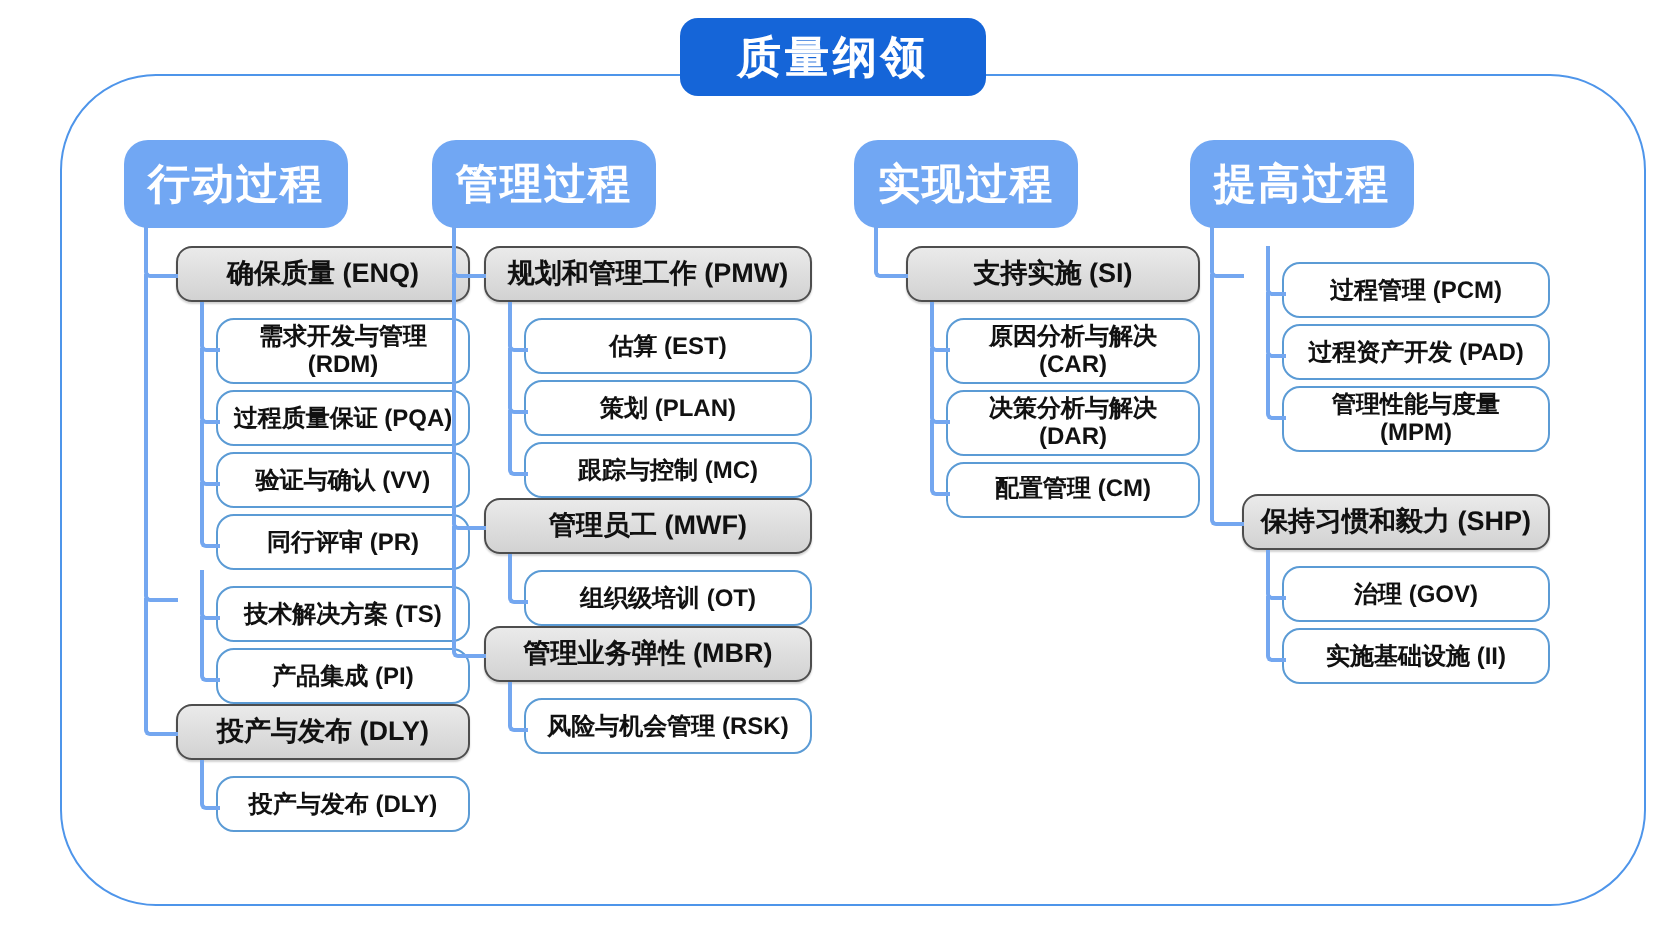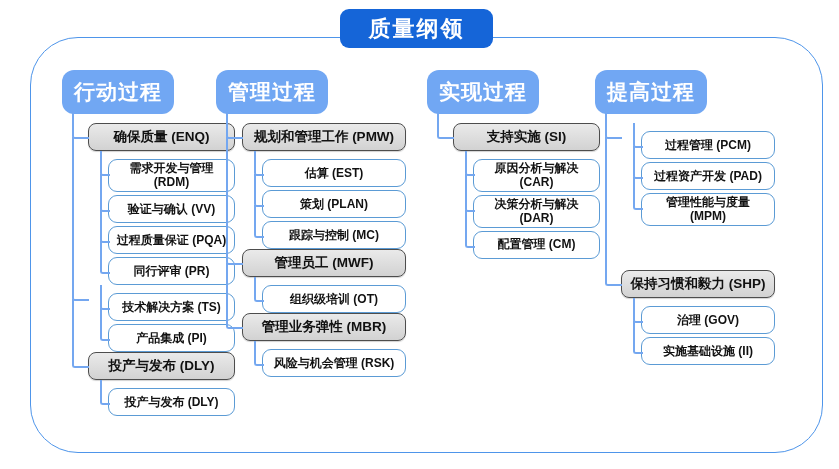--- a/index.html
+++ b/index.html
@@ -28,21 +28,21 @@
   .hdr{width:112px;height:44px;background:var(--header-bg);border-radius:12px;
        color:#fff;font-size:21px;font-weight:bold;letter-spacing:1px;
        display:flex;align-items:center;justify-content:center;text-align:center;}
   .groups{position:relative;display:flex;flex-direction:column;gap:0;margin:9px 0 0 26px;}
   .group{position:relative;display:flex;flex-direction:column;}
   .group::before{content:"";position:absolute;left:-16px;top:-10px;width:15px;height:24px;
        border-left:2px solid var(--line);border-bottom:2px solid var(--line);
        border-bottom-left-radius:3px;}
   .group:not(:last-child)::after{content:"";position:absolute;left:-16px;top:14px;bottom:-12px;
        width:0;border-left:2px solid var(--line);}
-  .group-spaced{margin-top:44px;}
+  .group-spaced{margin-top:21px;}
   .group-spaced::before{top:-36px;height:50px;}
   .gbox{height:28px;display:flex;align-items:center;justify-content:center;
        background:linear-gradient(180deg,#eaeaea,#d2d2d2);
        border:1.5px solid var(--gray-border);border-radius:8px;
        font-size:13.5px;font-weight:bold;color:#111;
        box-shadow:0 1px 1px rgba(0,0,0,.18);}
   .children{position:relative;display:flex;flex-direction:column;gap:3px;margin:8px 0 0 20px;}
   .cbox{position:relative;min-height:28px;display:flex;align-items:center;justify-content:center;
        background:#fff;border:1.5px solid var(--white-border);border-radius:9px;
        font-size:12px;font-weight:bold;color:#111;text-align:center;
@@ -60,22 +60,22 @@
   <div class="frame"></div>
   <div class="title">质量纲领</div>
 
   <div class="col c1">
     <div class="hdr">行动过程</div>
     <div class="groups">
       <div class="group">
         <div class="gbox">确保质量 (ENQ)</div>
         <div class="children">
           <div class="cbox">需求开发与管理 (RDM)</div>
+          <div class="cbox">过程质量保证 (PQA)</div>
           <div class="cbox">验证与确认 (VV)</div>
-          <div class="cbox">过程质量保证 (PQA)</div>
           <div class="cbox">同行评审 (PR)</div>
         </div>
       </div>
       <div class="group">
         <div class="children">
           <div class="cbox">技术解决方案 (TS)</div>
           <div class="cbox">产品集成 (PI)</div>
         </div>
       </div>
       <div class="group">

